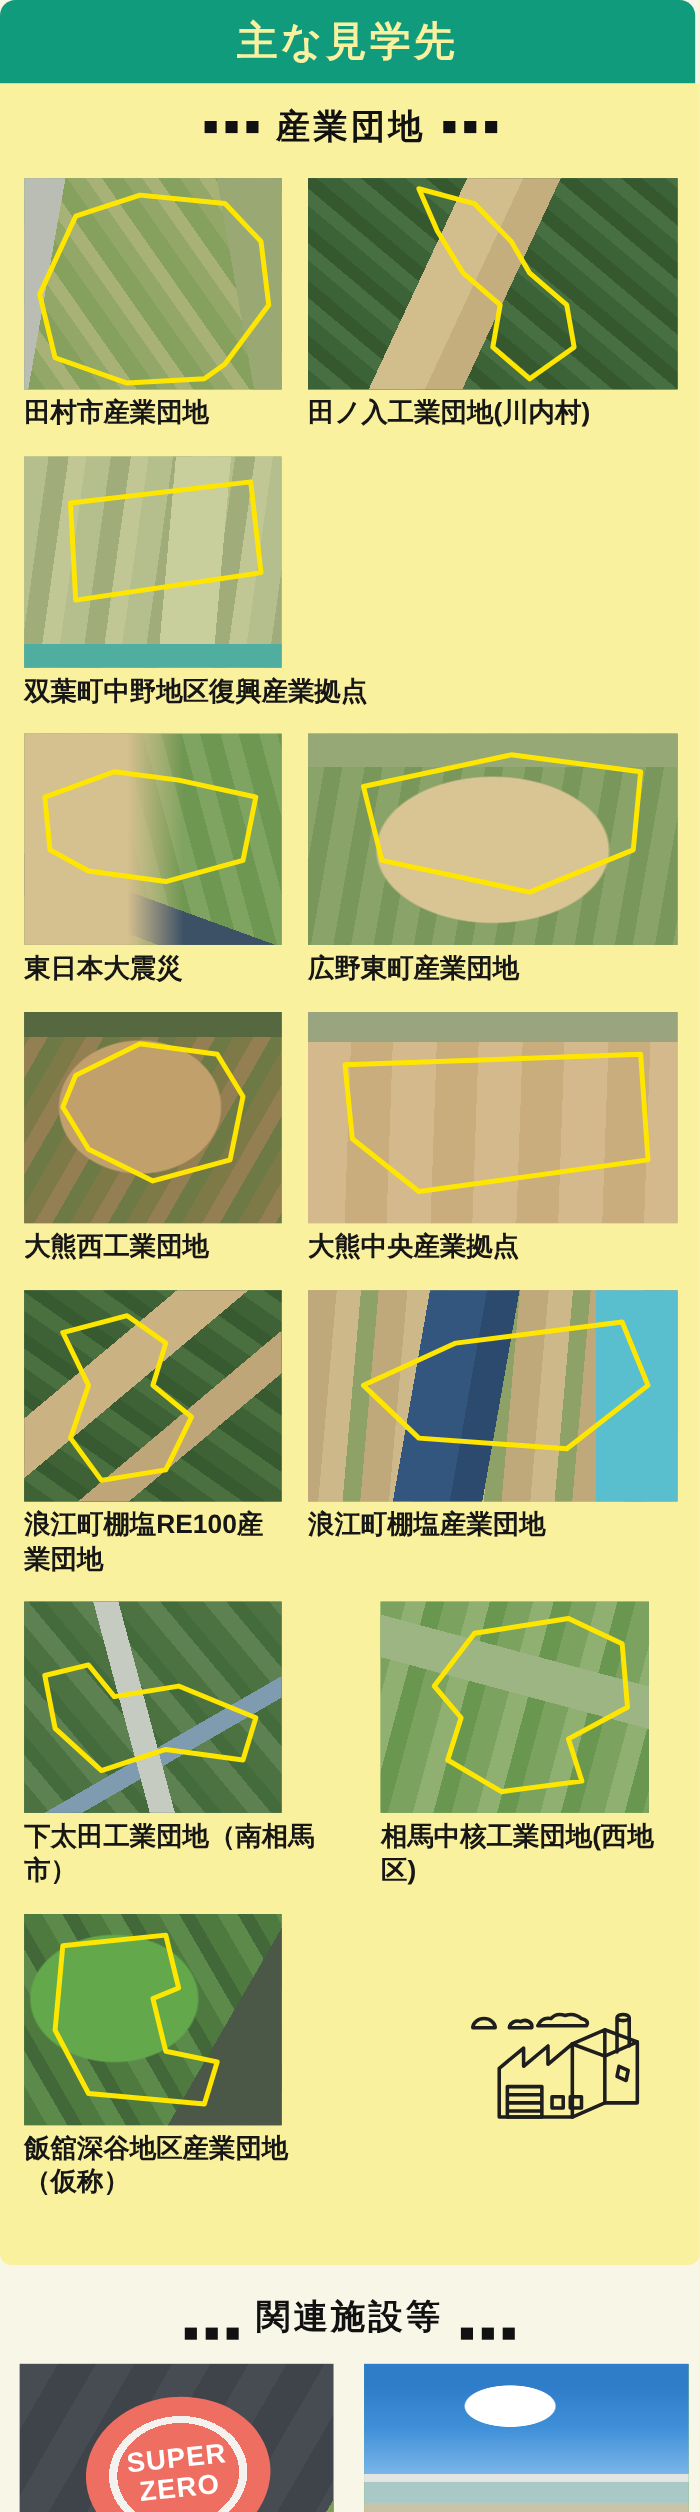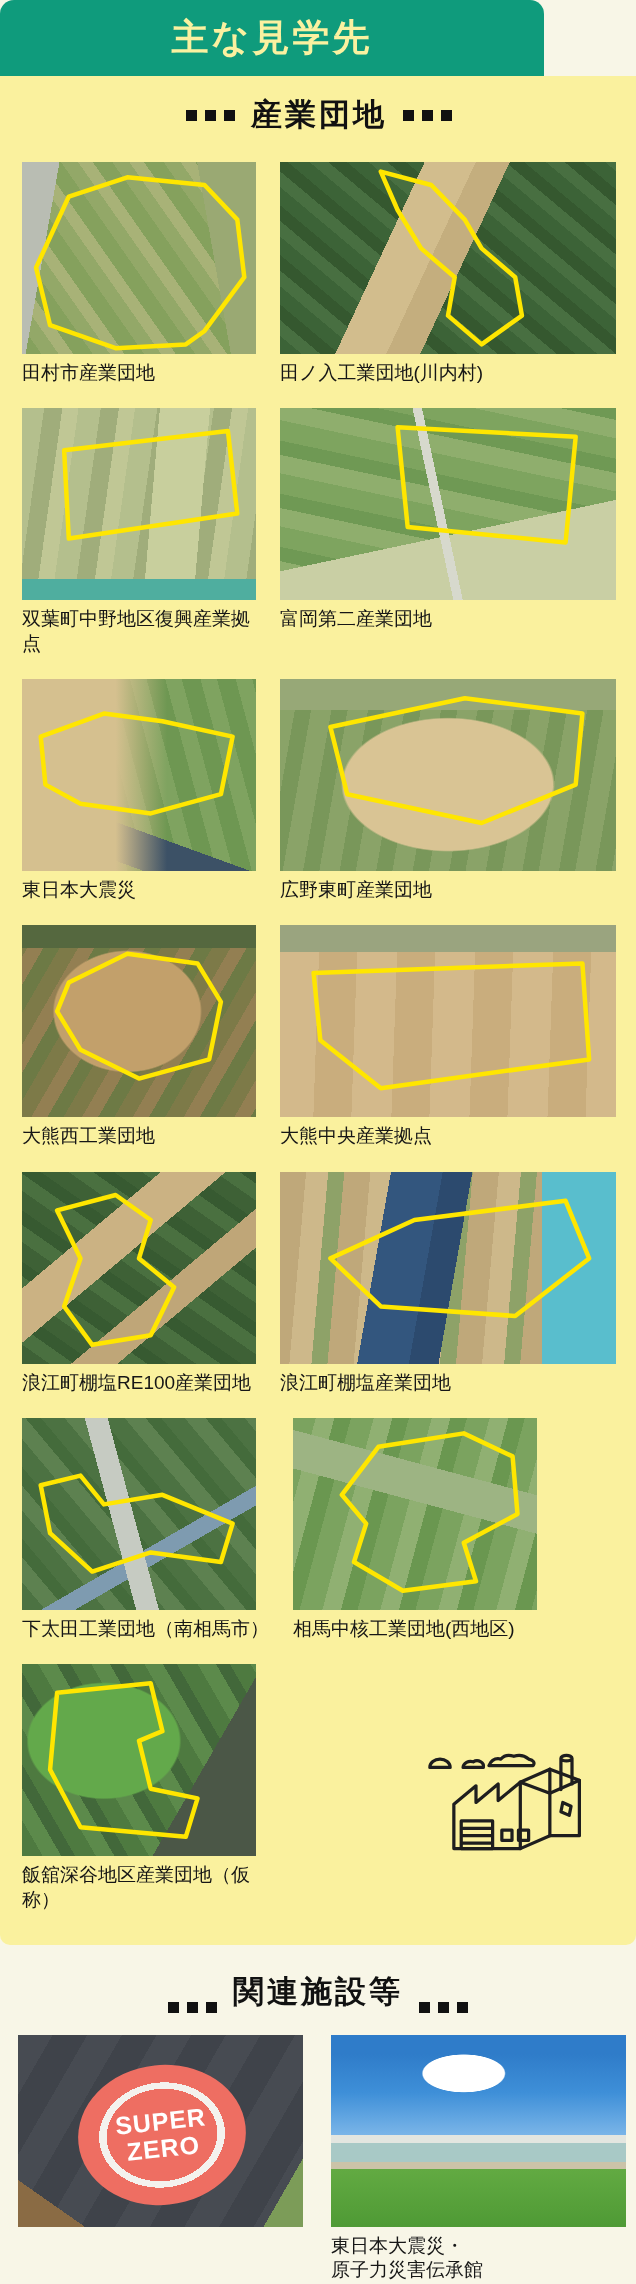--- a/index.html
+++ b/index.html
@@ -5,56 +5,56 @@
   html,body{margin:0;padding:0;}
   body{
     width:636px;height:2284px;
     background:#f8f6e7;
     font-family:"Liberation Sans","DejaVu Sans",sans-serif;
     color:#1a1a1a;
     overflow:hidden;
   }
   
   .header{
-    width:544px;height:76px;
+    width:632px;height:76px;
     background:#0f9b7c;
     border-radius:14px 14px 0 0;
     display:flex;align-items:center;justify-content:center;text-align:right;
   }
   .header .title{
     font-size:37px;font-weight:bold;color:#faf1a0;letter-spacing:3px;
   }
   
   .card{
     width:636px;box-sizing:border-box;
     background:#faf19e;
     border-radius:0 0 10px 10px;
-    padding:16px 20px 10px 22px;
+    padding:16px 20px 36px 22px;
   }
   .sec-heading{
     display:flex;align-items:center;justify-content:center;
     gap:16px;margin:2px 0 26px 0;
   }
   .sec-heading .htext{font-size:31px;font-weight:bold;letter-spacing:3px;color:#111;}
   .dots{display:flex;gap:8px;align-items:center;}
   .dots i{display:block;width:11px;height:11px;background:#111;}
   
   .row{display:flex;gap:24px;margin-bottom:23px;align-items:flex-start;}
   .tile{margin:0;}
   .photo{
     position:relative;height:192px;overflow:hidden;
   }
   .w-left{width:234px;}
   .w-right{width:336px;}
   .w-right-sm{width:244px;}
   .outline{position:absolute;inset:0;width:100%;height:100%;}
   .outline polygon{fill:none;stroke:#ffe600;stroke-width:4.5;stroke-linejoin:round;vector-effect:non-scaling-stroke;}
   figcaption{
-    margin-top:7px;font-size:19px;line-height:1.28;color:#161616;
-    letter-spacing:0px;white-space:pre-line;
+    margin-top:7px;font-size:24px;line-height:1.28;color:#161616;
+    letter-spacing:0px;white-space:pre-line;font-weight:bold;
   }
   
   .ph1{background:
     linear-gradient(100deg,#b9bdb3 0 14%,rgba(0,0,0,0) 14%),
     linear-gradient(260deg,#9aa973 0 22%,rgba(0,0,0,0) 22%),
     repeating-linear-gradient(55deg,#85a15d 0 16px,#93a868 16px 30px,#a8b277 30px 42px),#85a15d;}
   .ph2{background:
     linear-gradient(115deg,rgba(0,0,0,0) 0 34%,#d2bd8d 34% 46%,#c4ae7e 46% 54%,rgba(0,0,0,0) 54%),
     repeating-linear-gradient(40deg,#3c6337 0 14px,#486f41 14px 26px,#35582f 26px 38px),#3f653a;}
   .ph3{background:
@@ -171,28 +171,20 @@
 
   <div class="row">
     <figure class="tile">
       <div class="photo w-left ph3">
         <svg class="outline" viewBox="0 0 100 100" preserveAspectRatio="none">
             <polygon points="18,22 88,12 92,55 20,68"></polygon>
           </svg>
       </div>
       <figcaption>双葉町中野地区復興産業拠点</figcaption>
     </figure>
-    <figure class="tile">
-      <div class="photo w-right ph4">
-        <svg class="outline" viewBox="0 0 100 100" preserveAspectRatio="none">
-            <polygon points="35,10 88,15 85,70 38,62"></polygon>
-          </svg>
-      </div>
-      <figcaption>富岡第二産業団地</figcaption>
-    </figure>
   </div>
 
   <div class="row">
     <figure class="tile">
       <div class="photo w-left ph5">
         <svg class="outline" viewBox="0 0 100 100" preserveAspectRatio="none">
             <polygon points="8,30 35,18 60,22 90,30 85,60 55,70 25,65 10,55"></polygon>
           </svg>
       </div>
       <figcaption>東日本大震災</figcaption>

